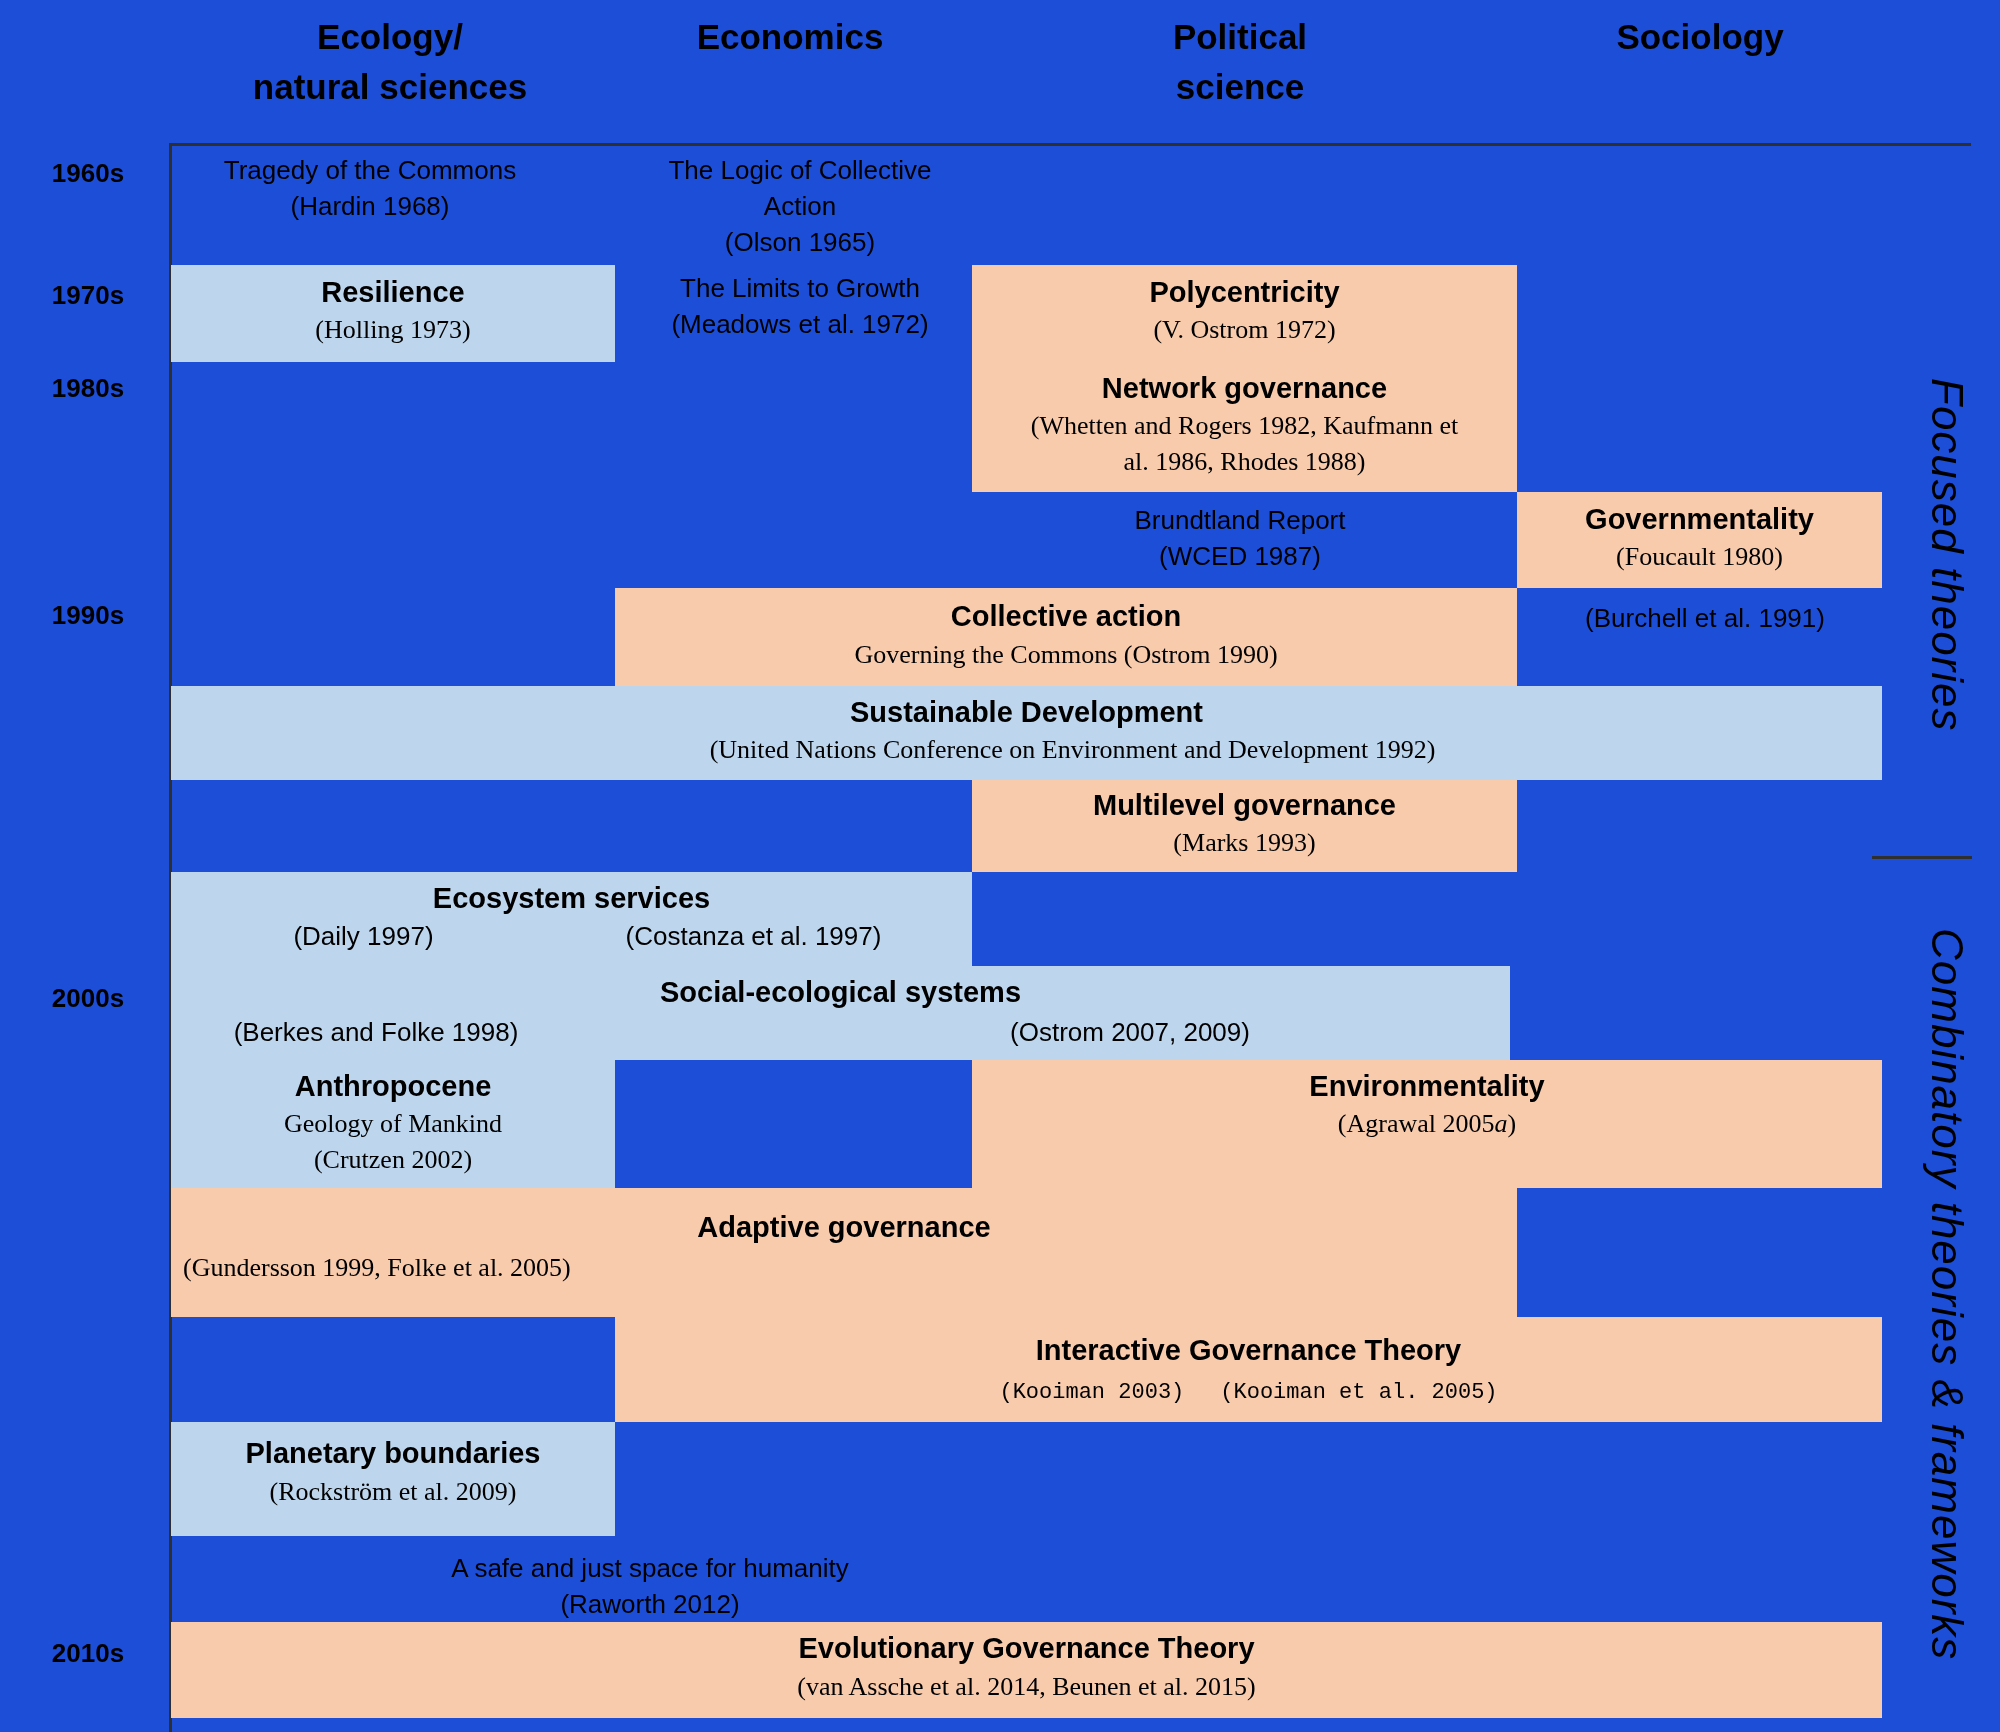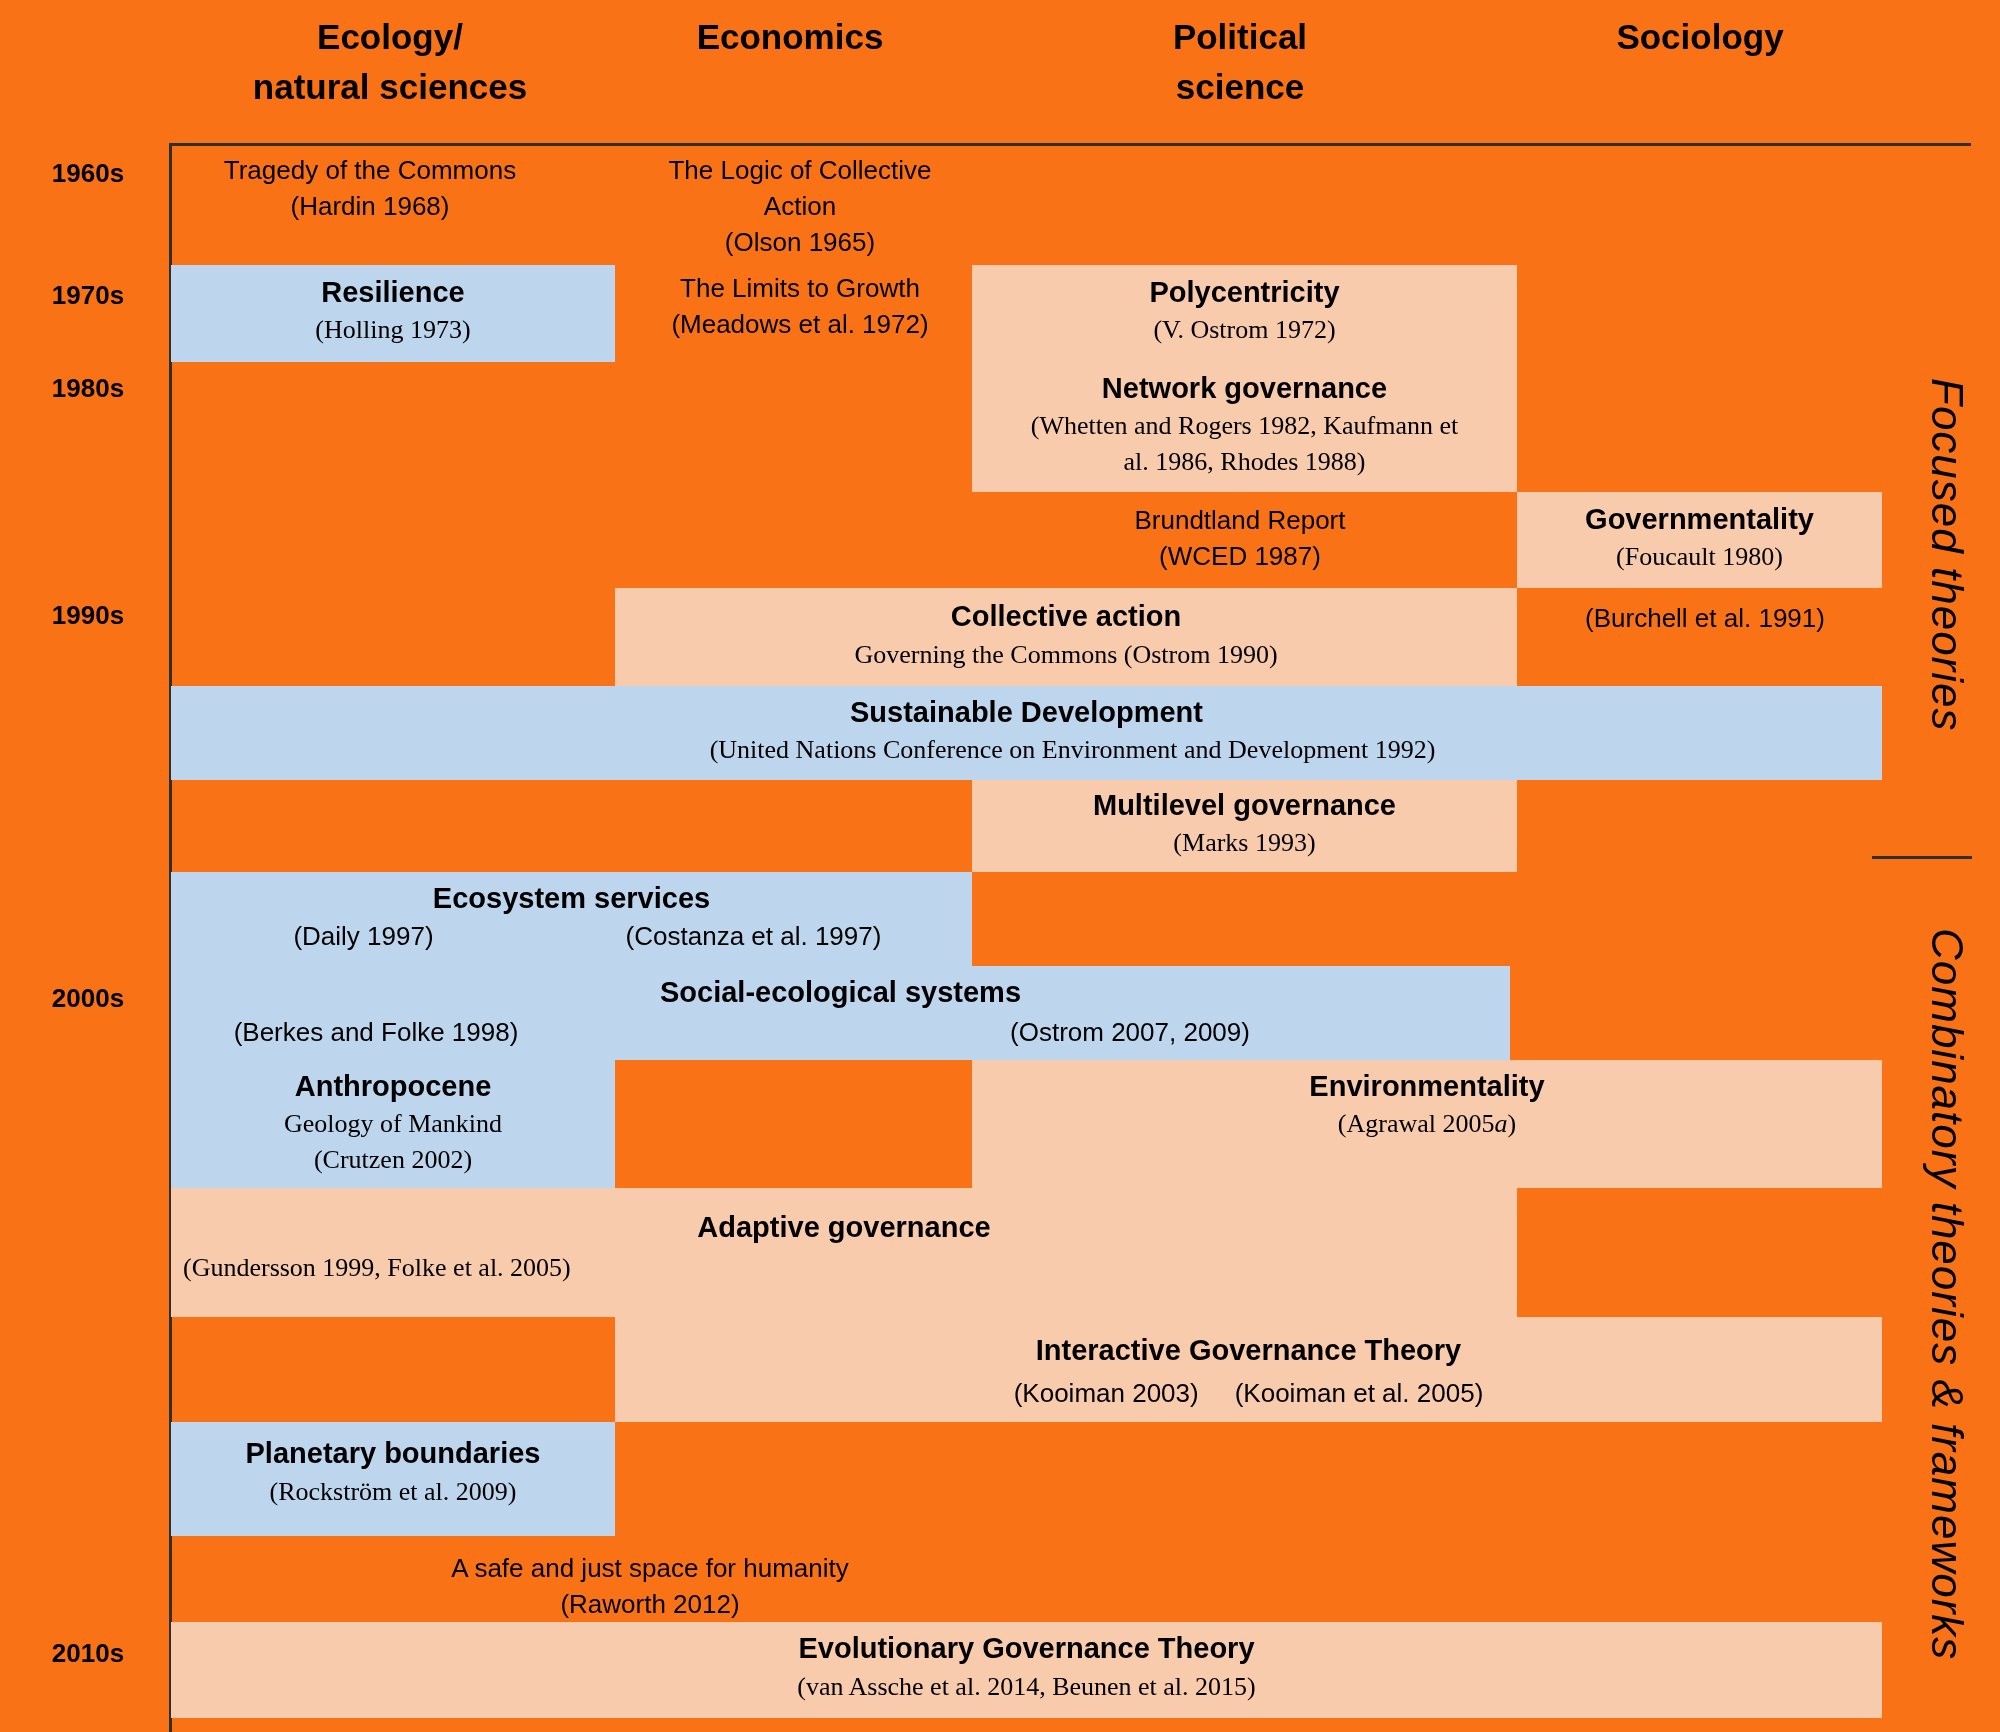--- a/index.html
+++ b/index.html
@@ -1,17 +1,17 @@
 <!DOCTYPE html>
 <html><head>
 <meta charset="utf-8">
 <style>
   html,body{margin:0;padding:0;background:#ffffff;}
   body{font-family:"Liberation Sans", sans-serif;color:#000;}
-  .canvas{position:relative;width:2000px;height:1732px;background:#f97316;overflow:hidden;}
+  .canvas{position:relative;width:2000px;height:1732px;background:#1d4ed8;overflow:hidden;}
 
   
   .hdr{position:absolute;top:12px;font-size:35px;font-weight:bold;line-height:50px;
        text-align:center;white-space:pre-line;}
 
   
   .decade{position:absolute;left:8px;width:160px;font-size:26px;font-weight:bold;text-align:center;}
 
   
   .line{position:absolute;background:#2f2f2f;}
@@ -19,21 +19,21 @@
   
   .block{position:absolute;}
   .block[data-fill="blue"]{background:#BDD6EE;}
   .block[data-fill="orange"]{background:#F8CBAD;}
   .btitle{position:absolute;left:0;width:100%;text-align:center;
           font-size:29px;font-weight:bold;line-height:38px;}
   .bcite{position:absolute;left:0;width:100%;text-align:center;
          font-size:26px;line-height:36px;white-space:pre-line;font-family:Liberation Serif, serif;}
   .bcite-span{position:absolute;font-size:26px;line-height:36px;text-align:center;}
   .cite-row{position:absolute;left:0;width:100%;display:flex;justify-content:center;gap:36px;
-            font-size:26px;line-height:36px;}
+            font-size:22px;line-height:36px;font-family:Liberation Mono, monospace;}
 
   
   .free{position:absolute;font-size:26px;line-height:36px;text-align:center;white-space:pre-line;}
 
   
   .side{position:absolute;writing-mode:vertical-rl;text-align:center;
         font-size:44px;font-style:italic;letter-spacing:1px;}
   .ital{font-style:italic;}
 </style>
 </head>

